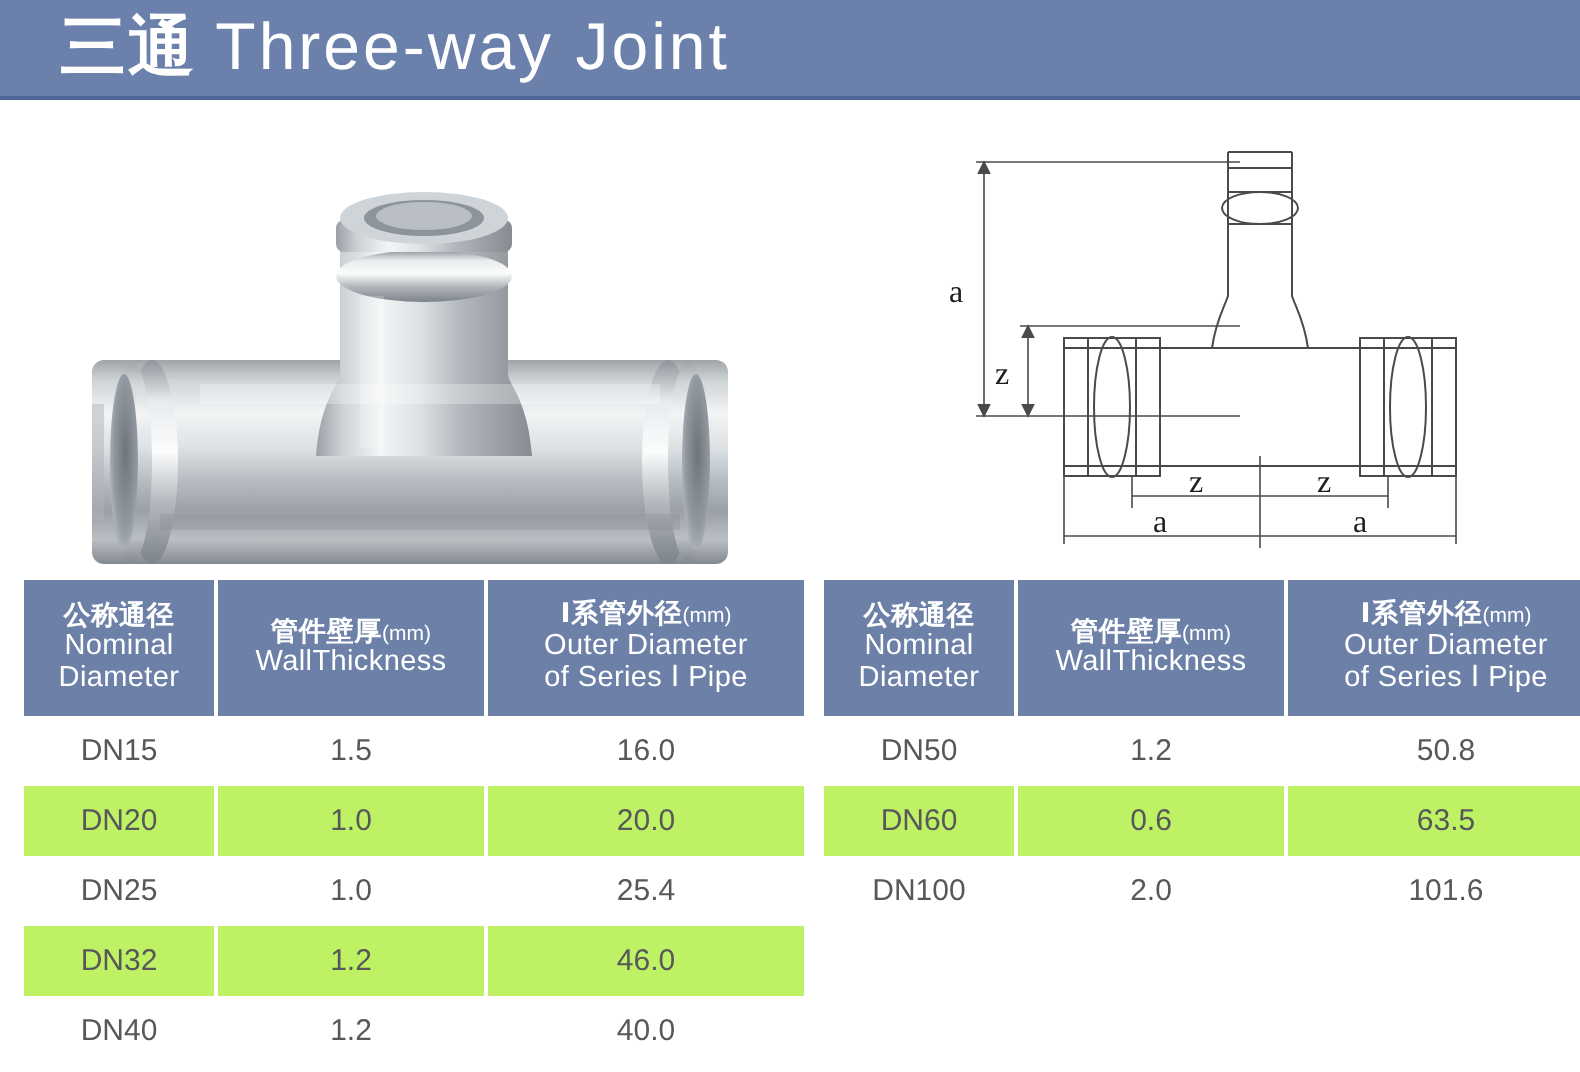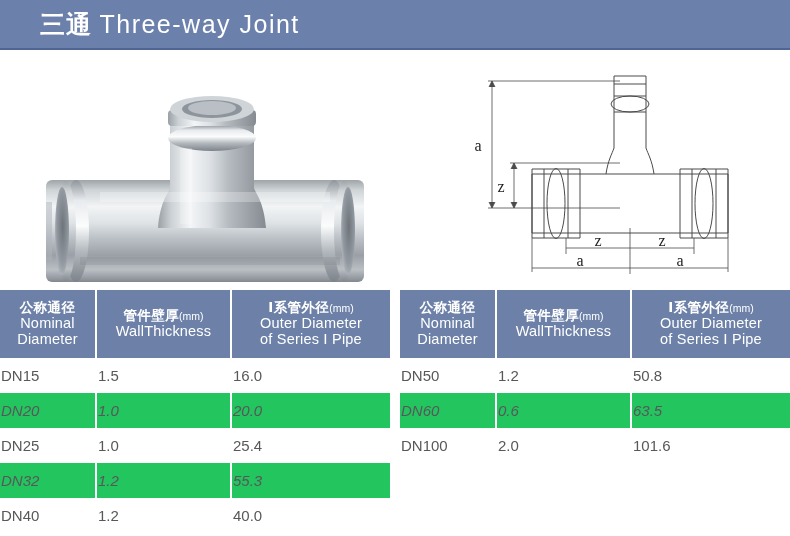--- a/index.html
+++ b/index.html
@@ -10,22 +10,22 @@
     overflow:hidden;position:relative;
   }
   
   .banner{
     position:absolute;left:0;top:0;width:790px;height:50px;
     background:#6b80ab;
     border-bottom:2px solid #4f6596;
     box-sizing:border-box;
   }
   .banner-title{
-    position:absolute;left:40px;top:50%;transform:translateY(-50%);
-    color:#ffffff;font-size:25px;letter-spacing:.5px;white-space:nowrap;
+    position:absolute;left:30px;top:50%;transform:translateY(-50%);
+    color:#ffffff;font-size:33px;letter-spacing:.5px;white-space:nowrap;
   }
   .banner-title .cn{font-weight:bold;letter-spacing:1px;}
   .banner-title .en{font-weight:normal;letter-spacing:1.5px;}
 
   
   .media{
     position:absolute;left:0;top:52px;width:790px;height:233px;
   }
   .photo-wrap{
     position:absolute;left:10px;top:0;width:390px;height:233px;
@@ -43,20 +43,21 @@
   }
 
   
   .tables{
     position:absolute;left:0;top:290px;width:790px;height:246px;
   }
   .tbl{
     position:absolute;top:0;width:390px;
     border-collapse:separate;border-spacing:0;
     table-layout:fixed;
+    padding-left:12px;
   }
   .tbl.left{left:0;}
   .tbl.right{left:400px;}
   .tbl col.c1{width:97px;}
   .tbl col.c2{width:135px;}
   .tbl col.c3{width:158px;}
 
   .tbl thead th{
     background:#6c80a8;color:#ffffff;
     height:68px;padding:3px 2px 4px 2px;
@@ -64,28 +65,28 @@
     border-right:2px solid #ffffff;
     font-weight:normal;line-height:1.12;
     box-sizing:border-box;
   }
   .tbl thead th:last-child{border-right:none;margin-top:16px;}
   .hz{display:block;font-size:13.5px;font-weight:bold;letter-spacing:.4px;}
   .hz .mm{font-size:10.5px;font-weight:normal;letter-spacing:0;}
   .he{display:block;font-size:14.5px;letter-spacing:.2px;}
 
   .tbl tbody td{
-    height:35px;vertical-align:middle;
+    height:35px;text-align:center;vertical-align:middle;
     font-size:15px;color:#58585a;
     border-right:2px solid #ffffff;
     box-sizing:border-box;
   }
   .tbl tbody td:last-child{border-right:none;}
   .tbl tbody tr.odd td{background:#ffffff;}
-  .tbl tbody tr.even td{background:#22c55e;font-style:italic;}
+  .tbl tbody tr.even td{background:#bef264;}
 </style>
 </head>
 <body>
 
 <div class="banner">
   <div class="banner-title">
     <span class="cn">三通</span><span>&nbsp;</span><span class="en">Three-way Joint</span>
   </div>
 </div>
 
@@ -255,21 +256,21 @@
           <td>20.0</td>
         </tr>
         <tr class="odd">
           <td>DN25</td>
           <td>1.0</td>
           <td>25.4</td>
         </tr>
         <tr class="even">
           <td>DN32</td>
           <td>1.2</td>
-          <td>55.3</td>
+          <td>46.0</td>
         </tr>
         <tr class="odd">
           <td>DN40</td>
           <td>1.2</td>
           <td>40.0</td>
         </tr>
       </tbody>
   </table>
 
   <table class="tbl right">

